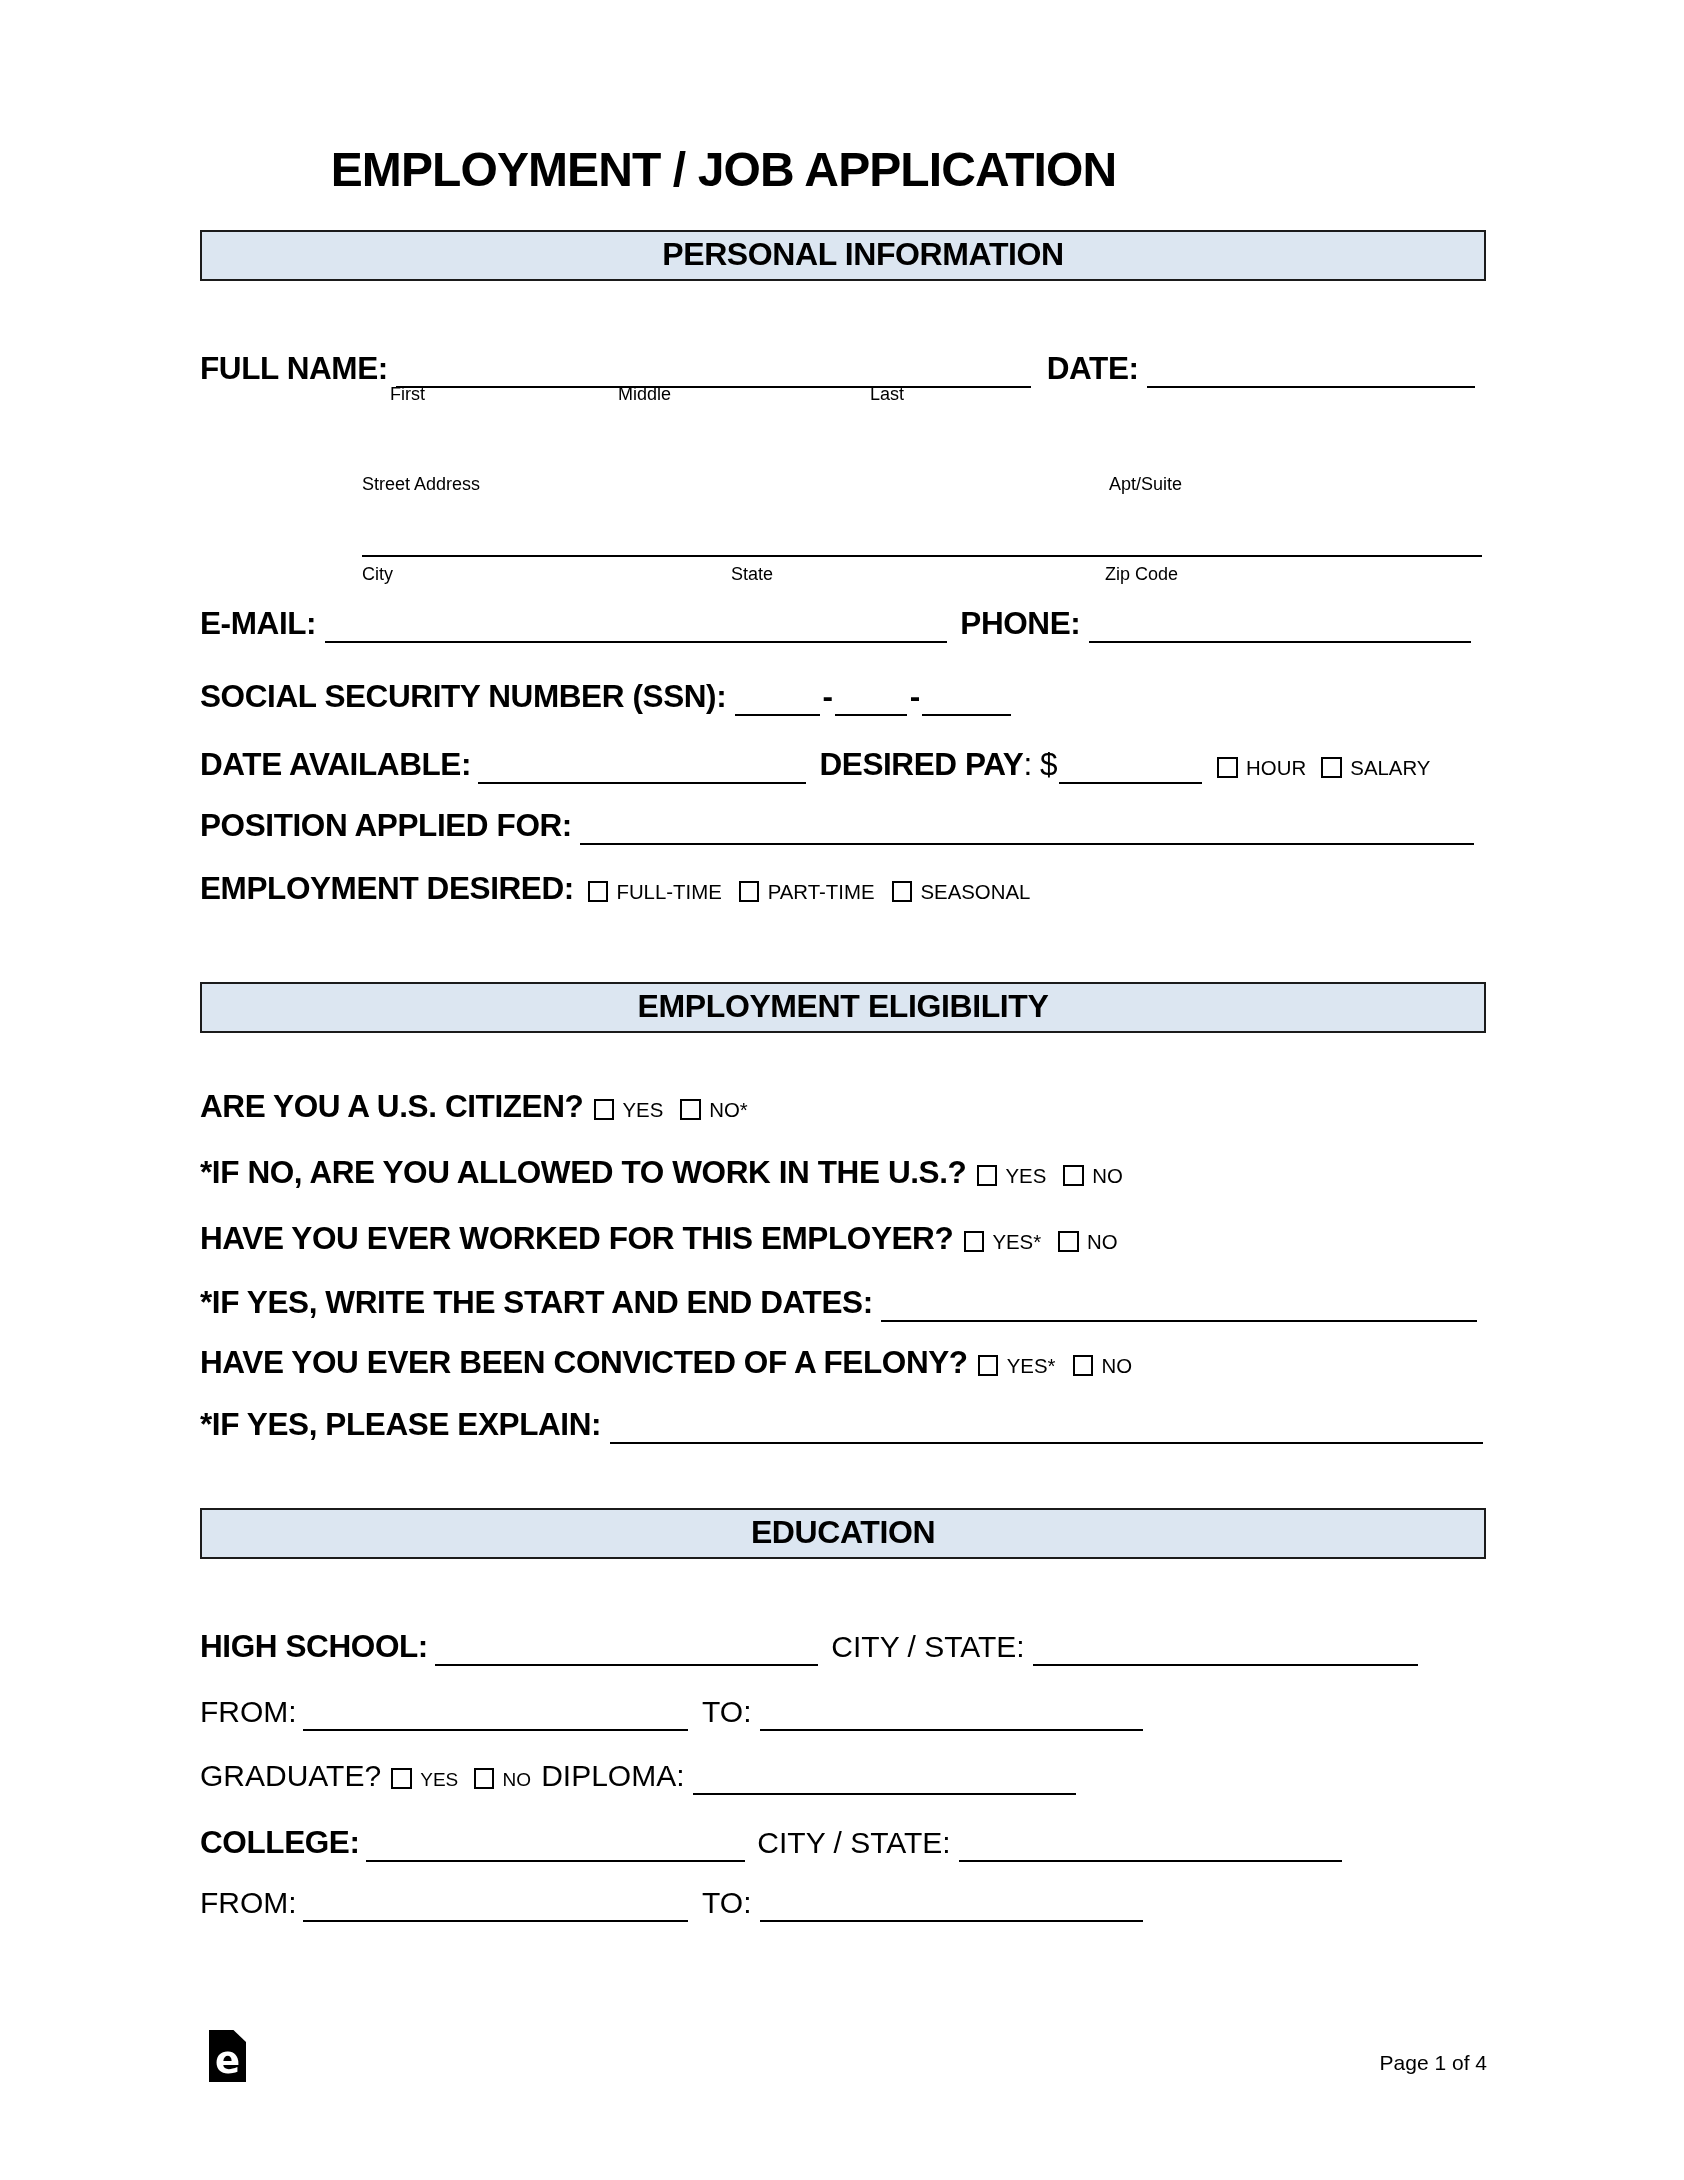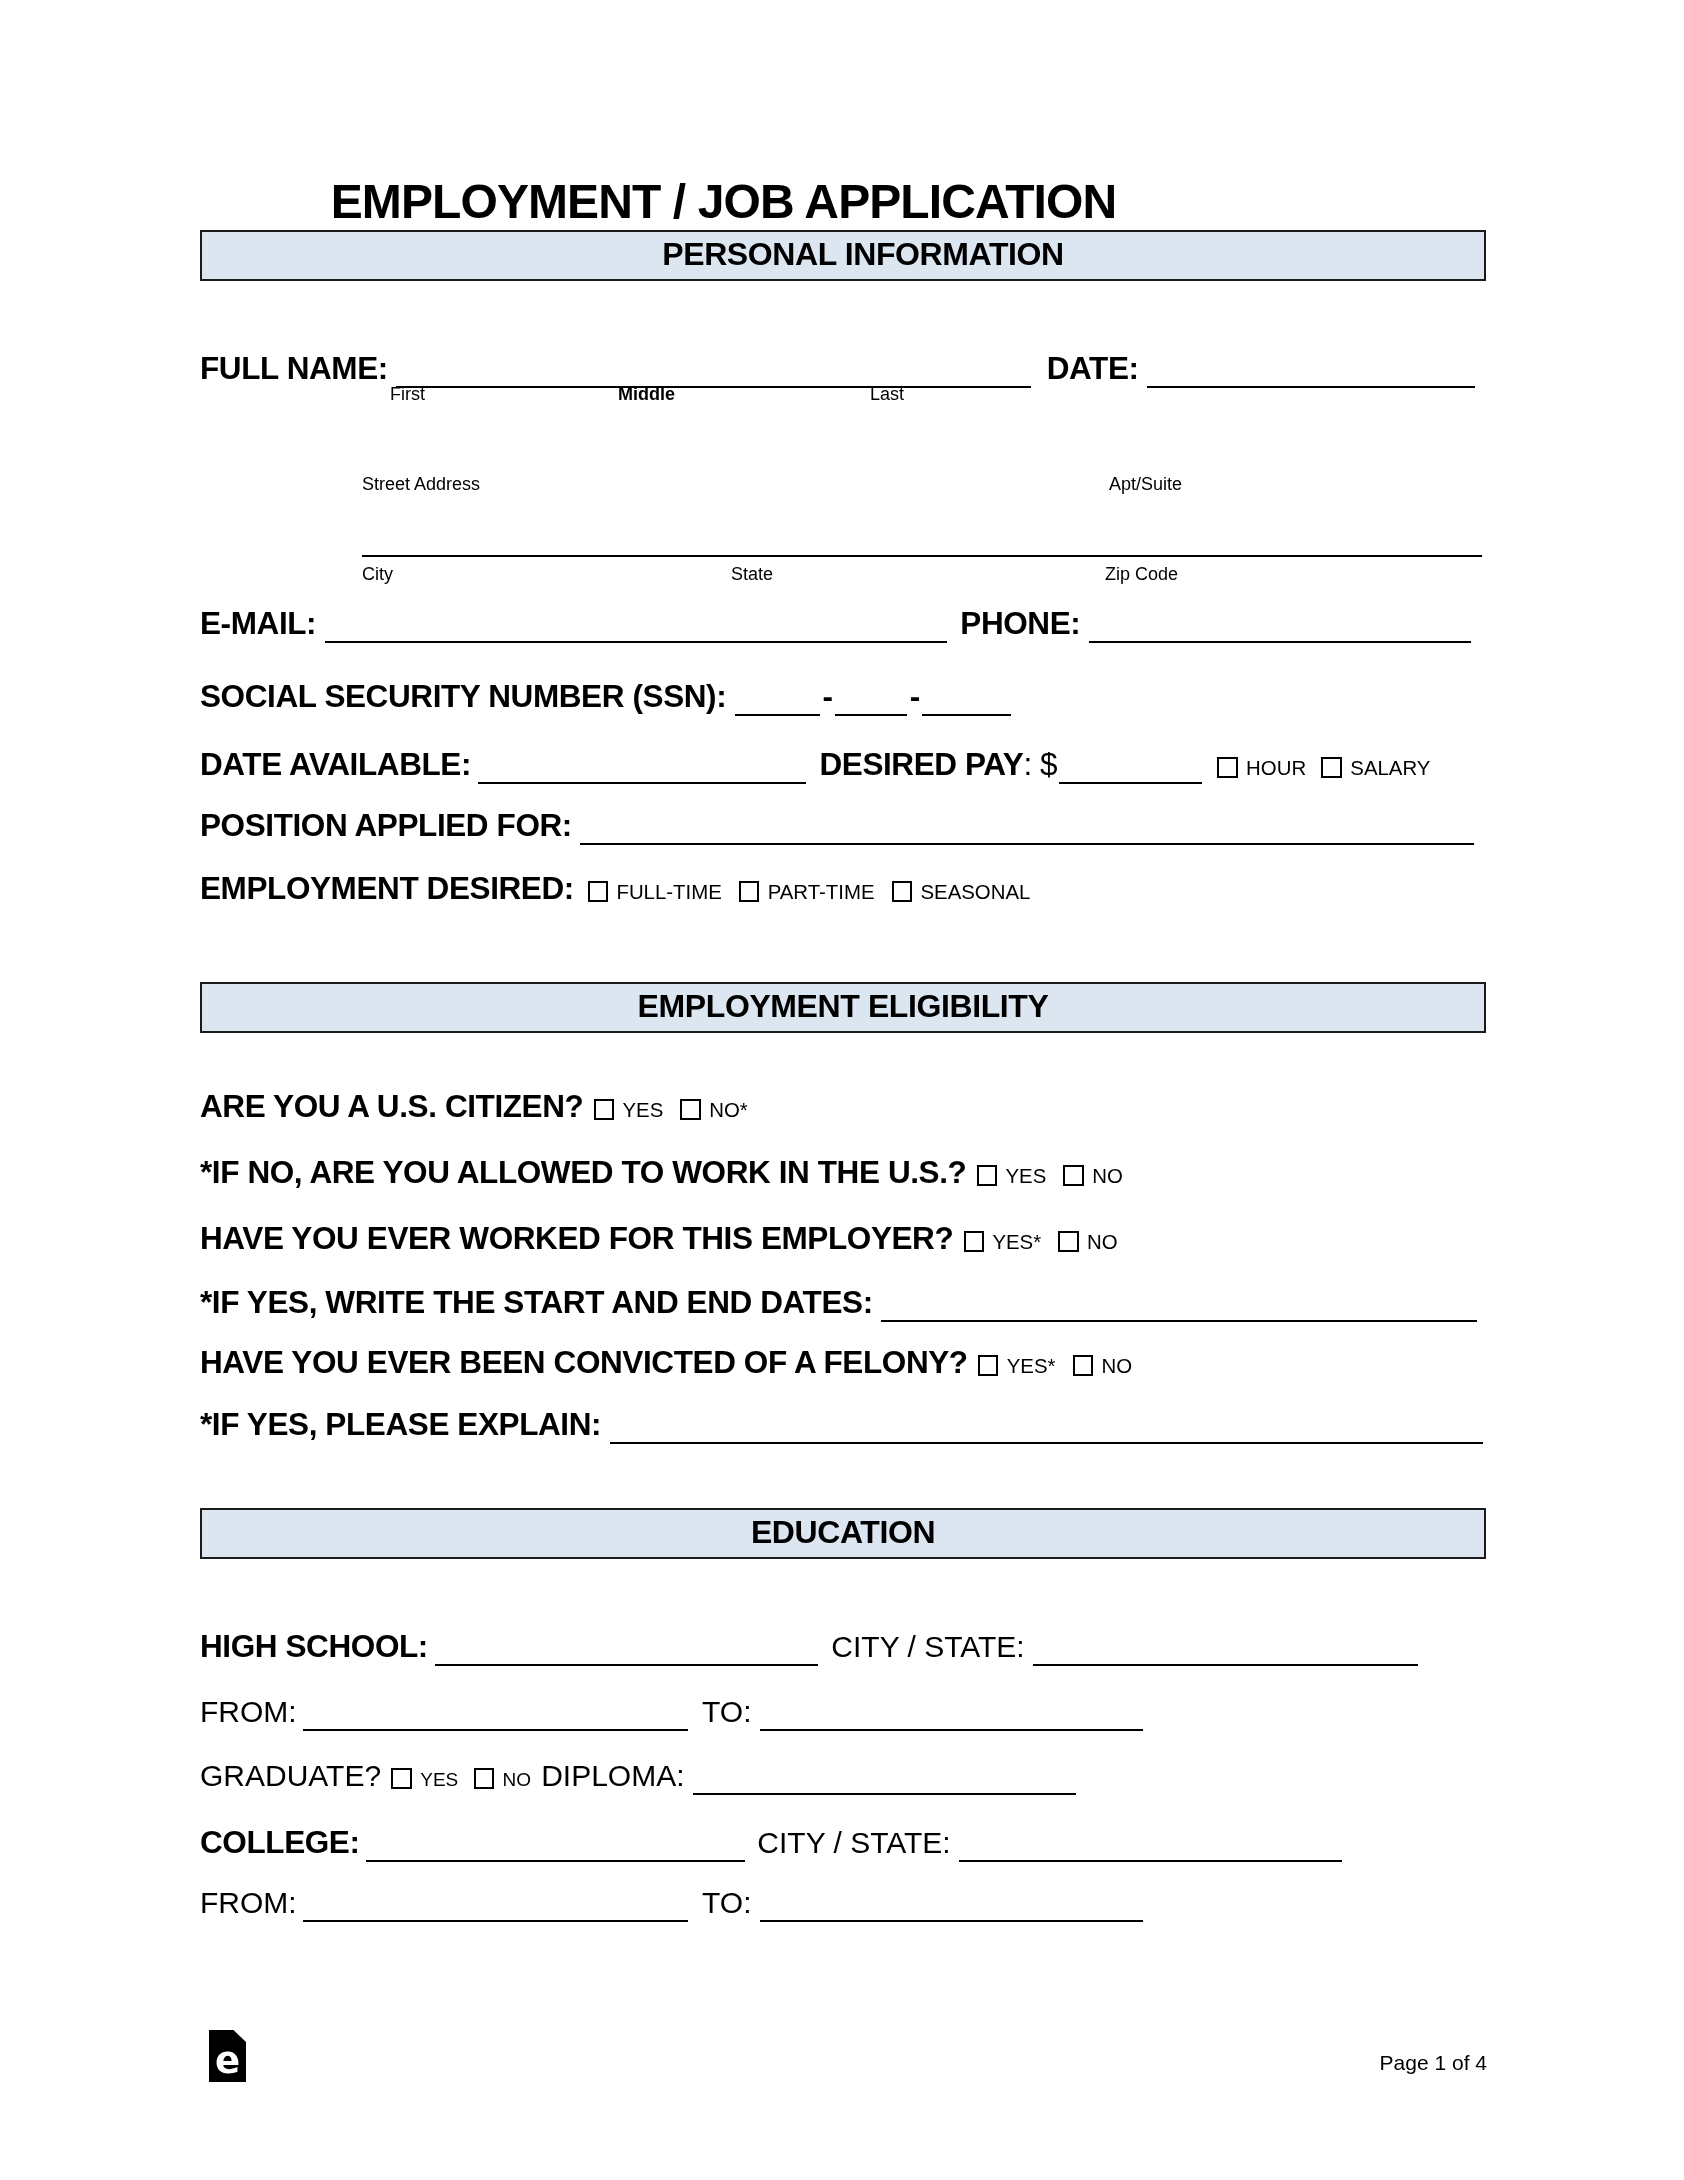--- a/index.html
+++ b/index.html
@@ -7,21 +7,21 @@
     position:relative;
     width:1685px; height:2181px;
     background:#ffffff;
     font-family:"Liberation Sans","DejaVu Sans",sans-serif;
     color:#000000;
     overflow:hidden;
   }
   .title {
     position:absolute; left:0; top:142px; width:1447px;
     text-align:center; font-size:48px; font-weight:bold;
-    letter-spacing:-0.9px; white-space:nowrap;margin-top:32px;
+    letter-spacing:-0.9px; white-space:nowrap;
   }
   .bar {
     position:absolute; left:200px; width:1286px; height:51px;
     background:#dce6f1; border:2.6px solid #1b1b1b; box-sizing:border-box;
     text-align:center; font-size:32px; font-weight:bold; line-height:45px;
     letter-spacing:-0.4px;
   }
   .row {
     position:absolute; left:200px; white-space:nowrap;
     font-size:31.5px; font-weight:bold; line-height:1; letter-spacing:-0.4px;
@@ -64,21 +64,21 @@
   <div class="title">EMPLOYMENT / JOB APPLICATION</div>
 
   <div class="bar" style="top:230px;padding-left:40px;">
     <span>PERSONAL INFORMATION</span>
   </div>
 
   <div class="row" style="top:353px;">
     <span>FULL NAME:</span><span class="ln" style="width:635px;margin-left:8.5px;"></span><span style="margin-left:15.3px;">DATE:</span><span class="ln" style="width:328px;margin-left:8.5px;"></span>
   </div>
   <span class="sub" style="left:390px;top:384px;">First</span>
-  <span class="sub" style="left:618px;top:384px;font-weight:bold;">Middle</span>
+  <span class="sub" style="left:618px;top:384px;">Middle</span>
   <span class="sub" style="left:870px;top:384px;">Last</span>
 
   <span class="sub" style="left:362px;top:474px;">Street Address</span>
   <span class="sub" style="left:1109px;top:474px;">Apt/Suite</span>
 
   <div class="hr" style="left:362px;top:555px;width:1120px;"></div>
   <span class="sub" style="left:362px;top:564px;">City</span>
   <span class="sub" style="left:731px;top:564px;">State</span>
   <span class="sub" style="left:1105px;top:564px;">Zip Code</span>
 

